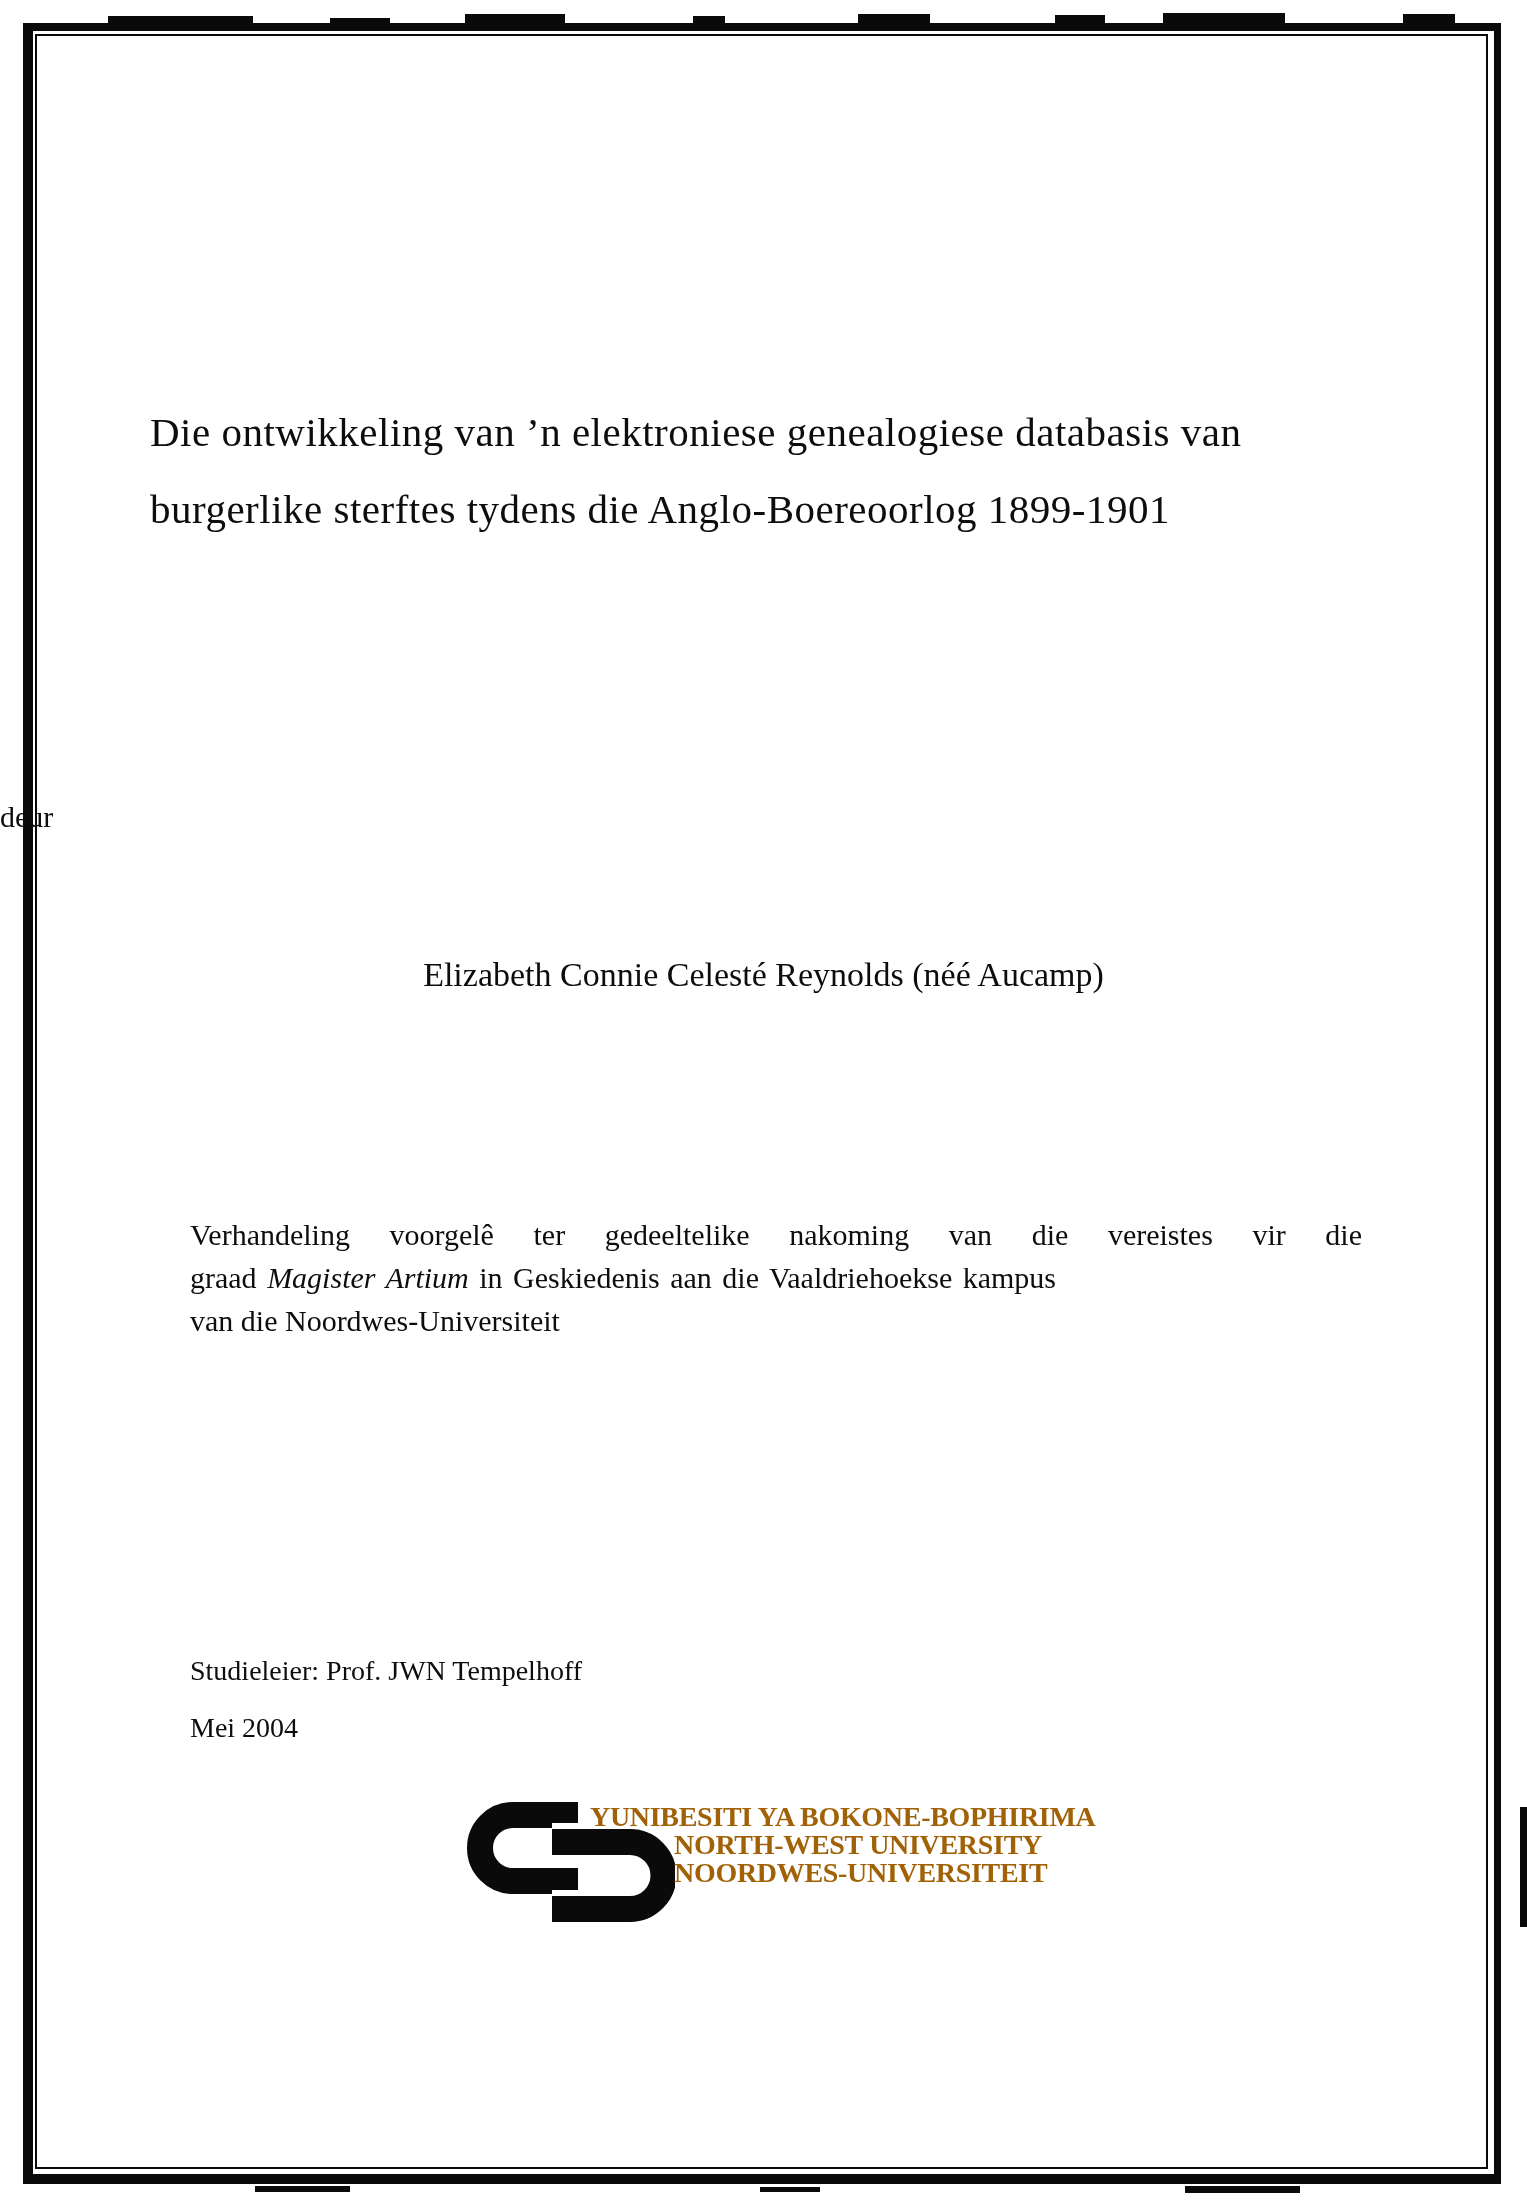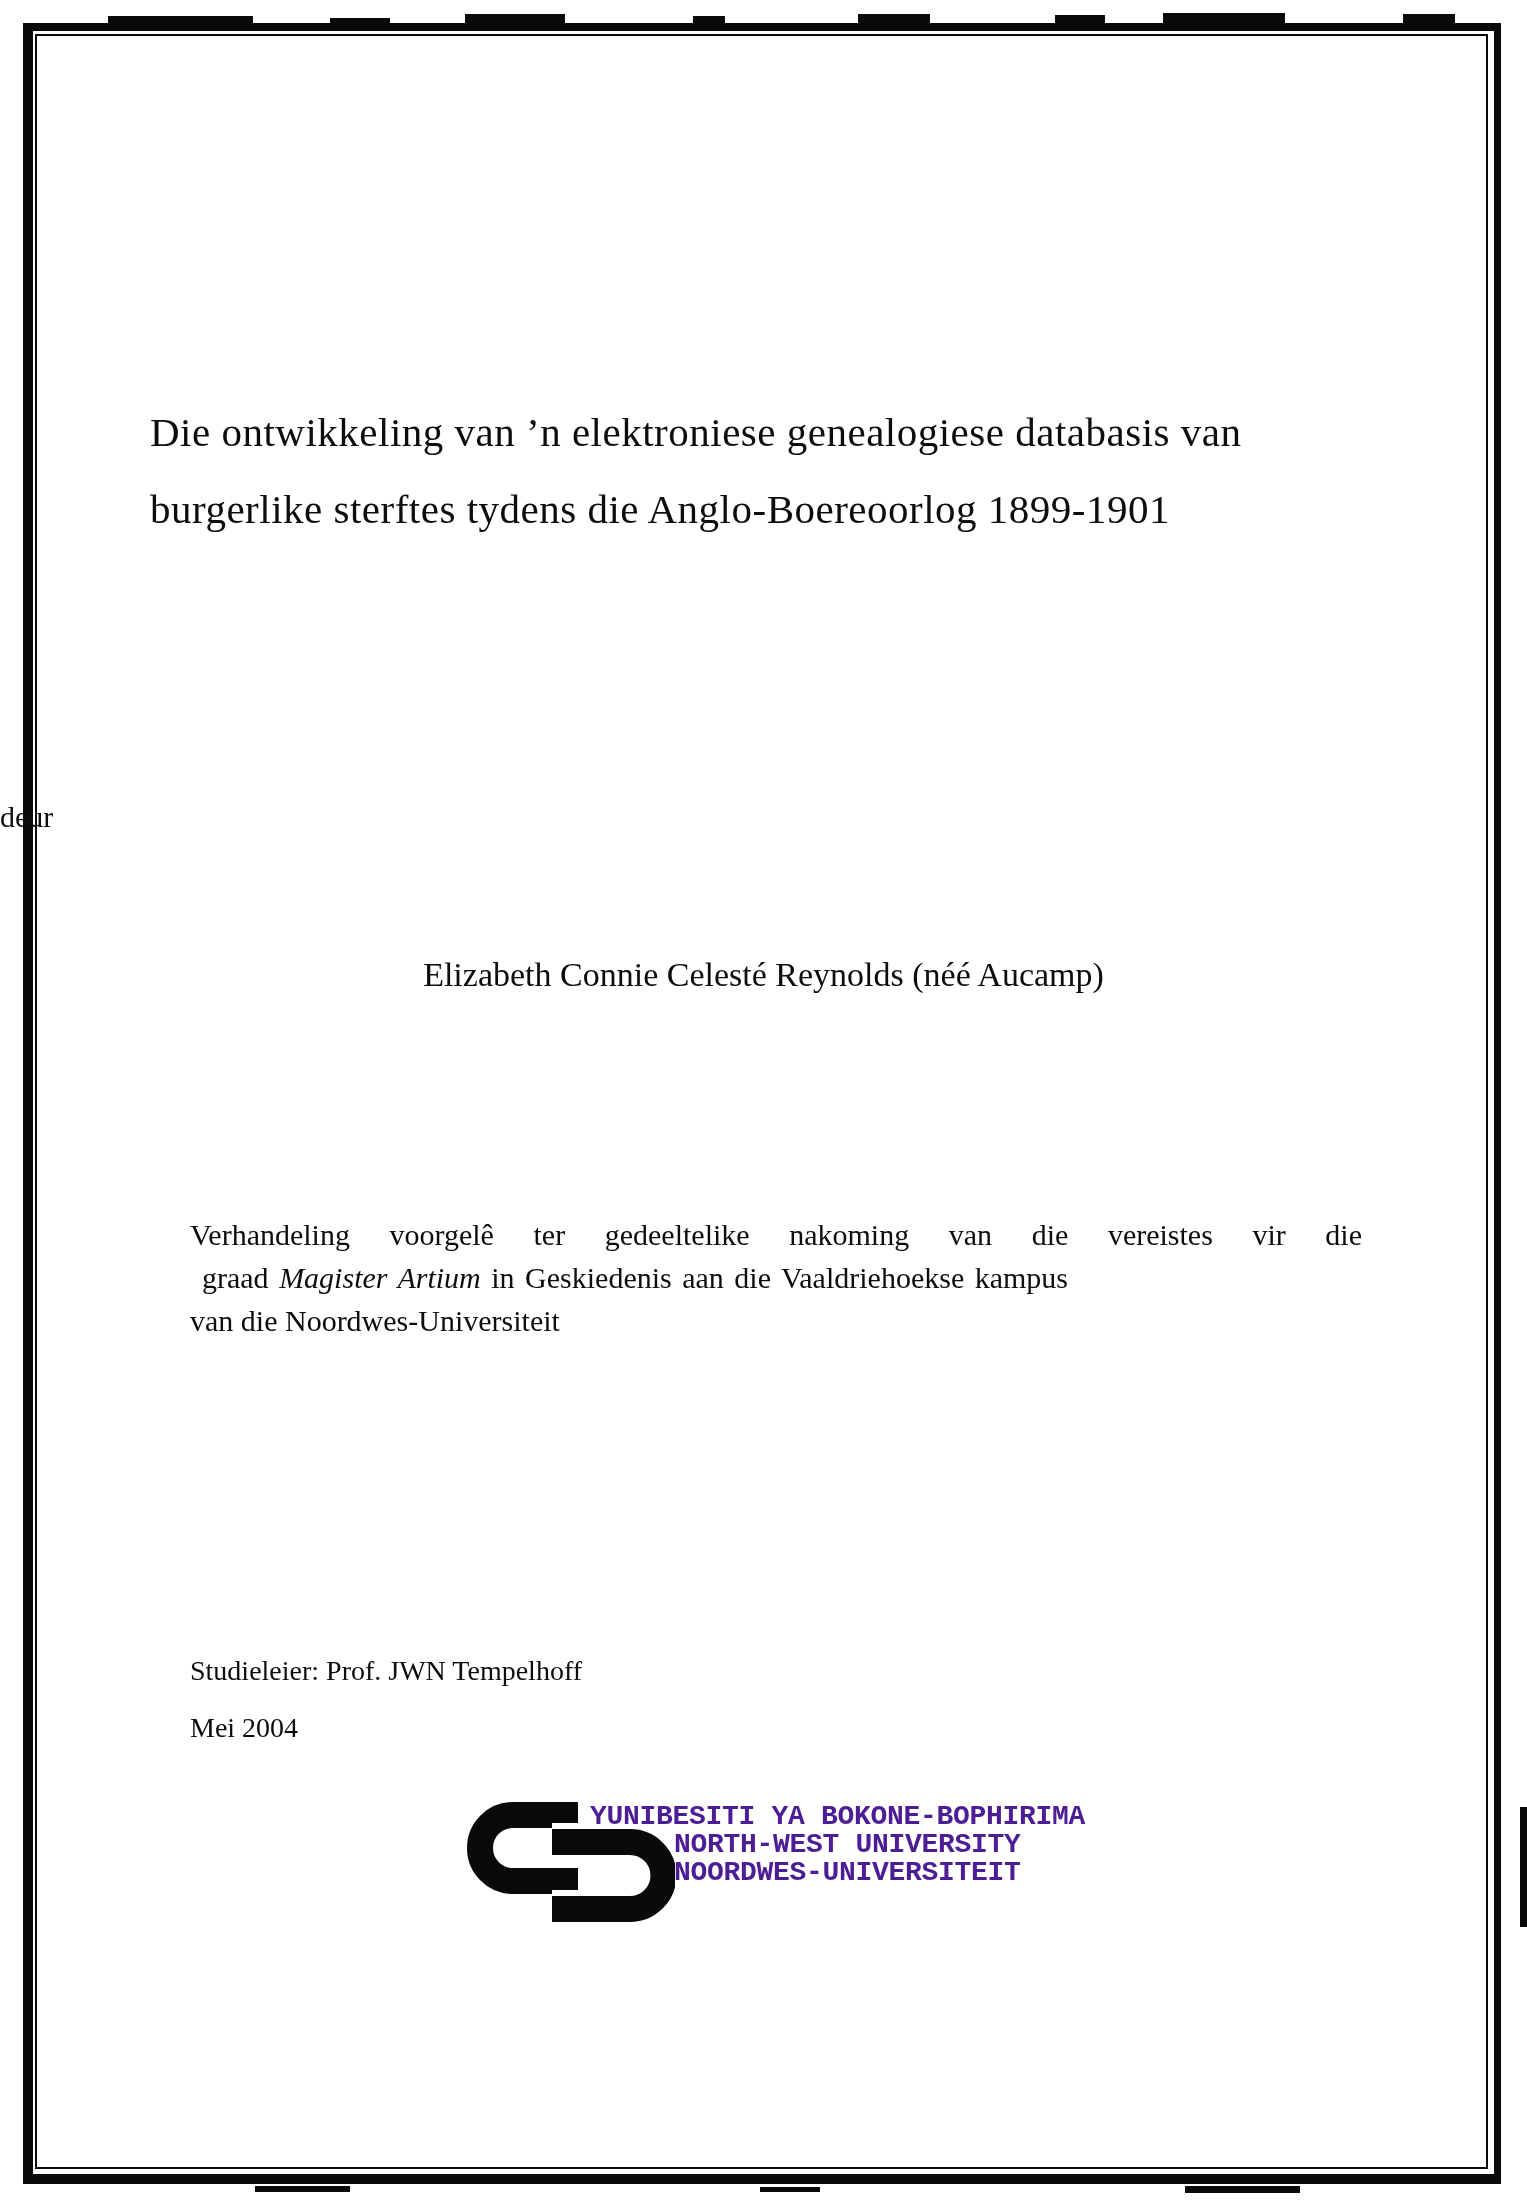--- a/index.html
+++ b/index.html
@@ -34,35 +34,35 @@
   }
   .author{
     position:absolute;left:0;right:0;top:956px;
     text-align:center;font-size:34px;
   }
   .declaration{
     position:absolute;left:190px;top:1213px;width:1172px;
     font-size:30px;line-height:43px;
   }
   .decl-justify{text-align:justify;text-align-last:justify;}
-  .decl-line2{word-spacing:3px;margin-left:12px;}
+  .decl-line2{word-spacing:3px;}
   .italic{font-style:italic;}
   .supervisor-block{
     position:absolute;left:190px;top:1642px;
     font-size:28px;line-height:57px;
   }
   .logo{
     position:absolute;left:455px;top:1790px;width:700px;height:200px;
   }
   .logo-mark{position:absolute;left:0;top:0;}
   .logo-text{
     position:absolute;left:135px;top:13px;
-    font-family:Liberation Mono, monospace;
+    font-family:Liberation Serif, serif;
     font-weight:bold;font-size:28px;line-height:28px;
-    letter-spacing:-0.3px;color:#4c1d95;white-space:nowrap;
+    letter-spacing:-0.3px;color:#a16207;white-space:nowrap;
   }
   .logo-text .indent{padding-left:84px;}
 </style>
 </head>
 <body>
 
 <div class="page">
 
   <div class="frame-outer"></div>
   <div class="frame-inner"></div>

